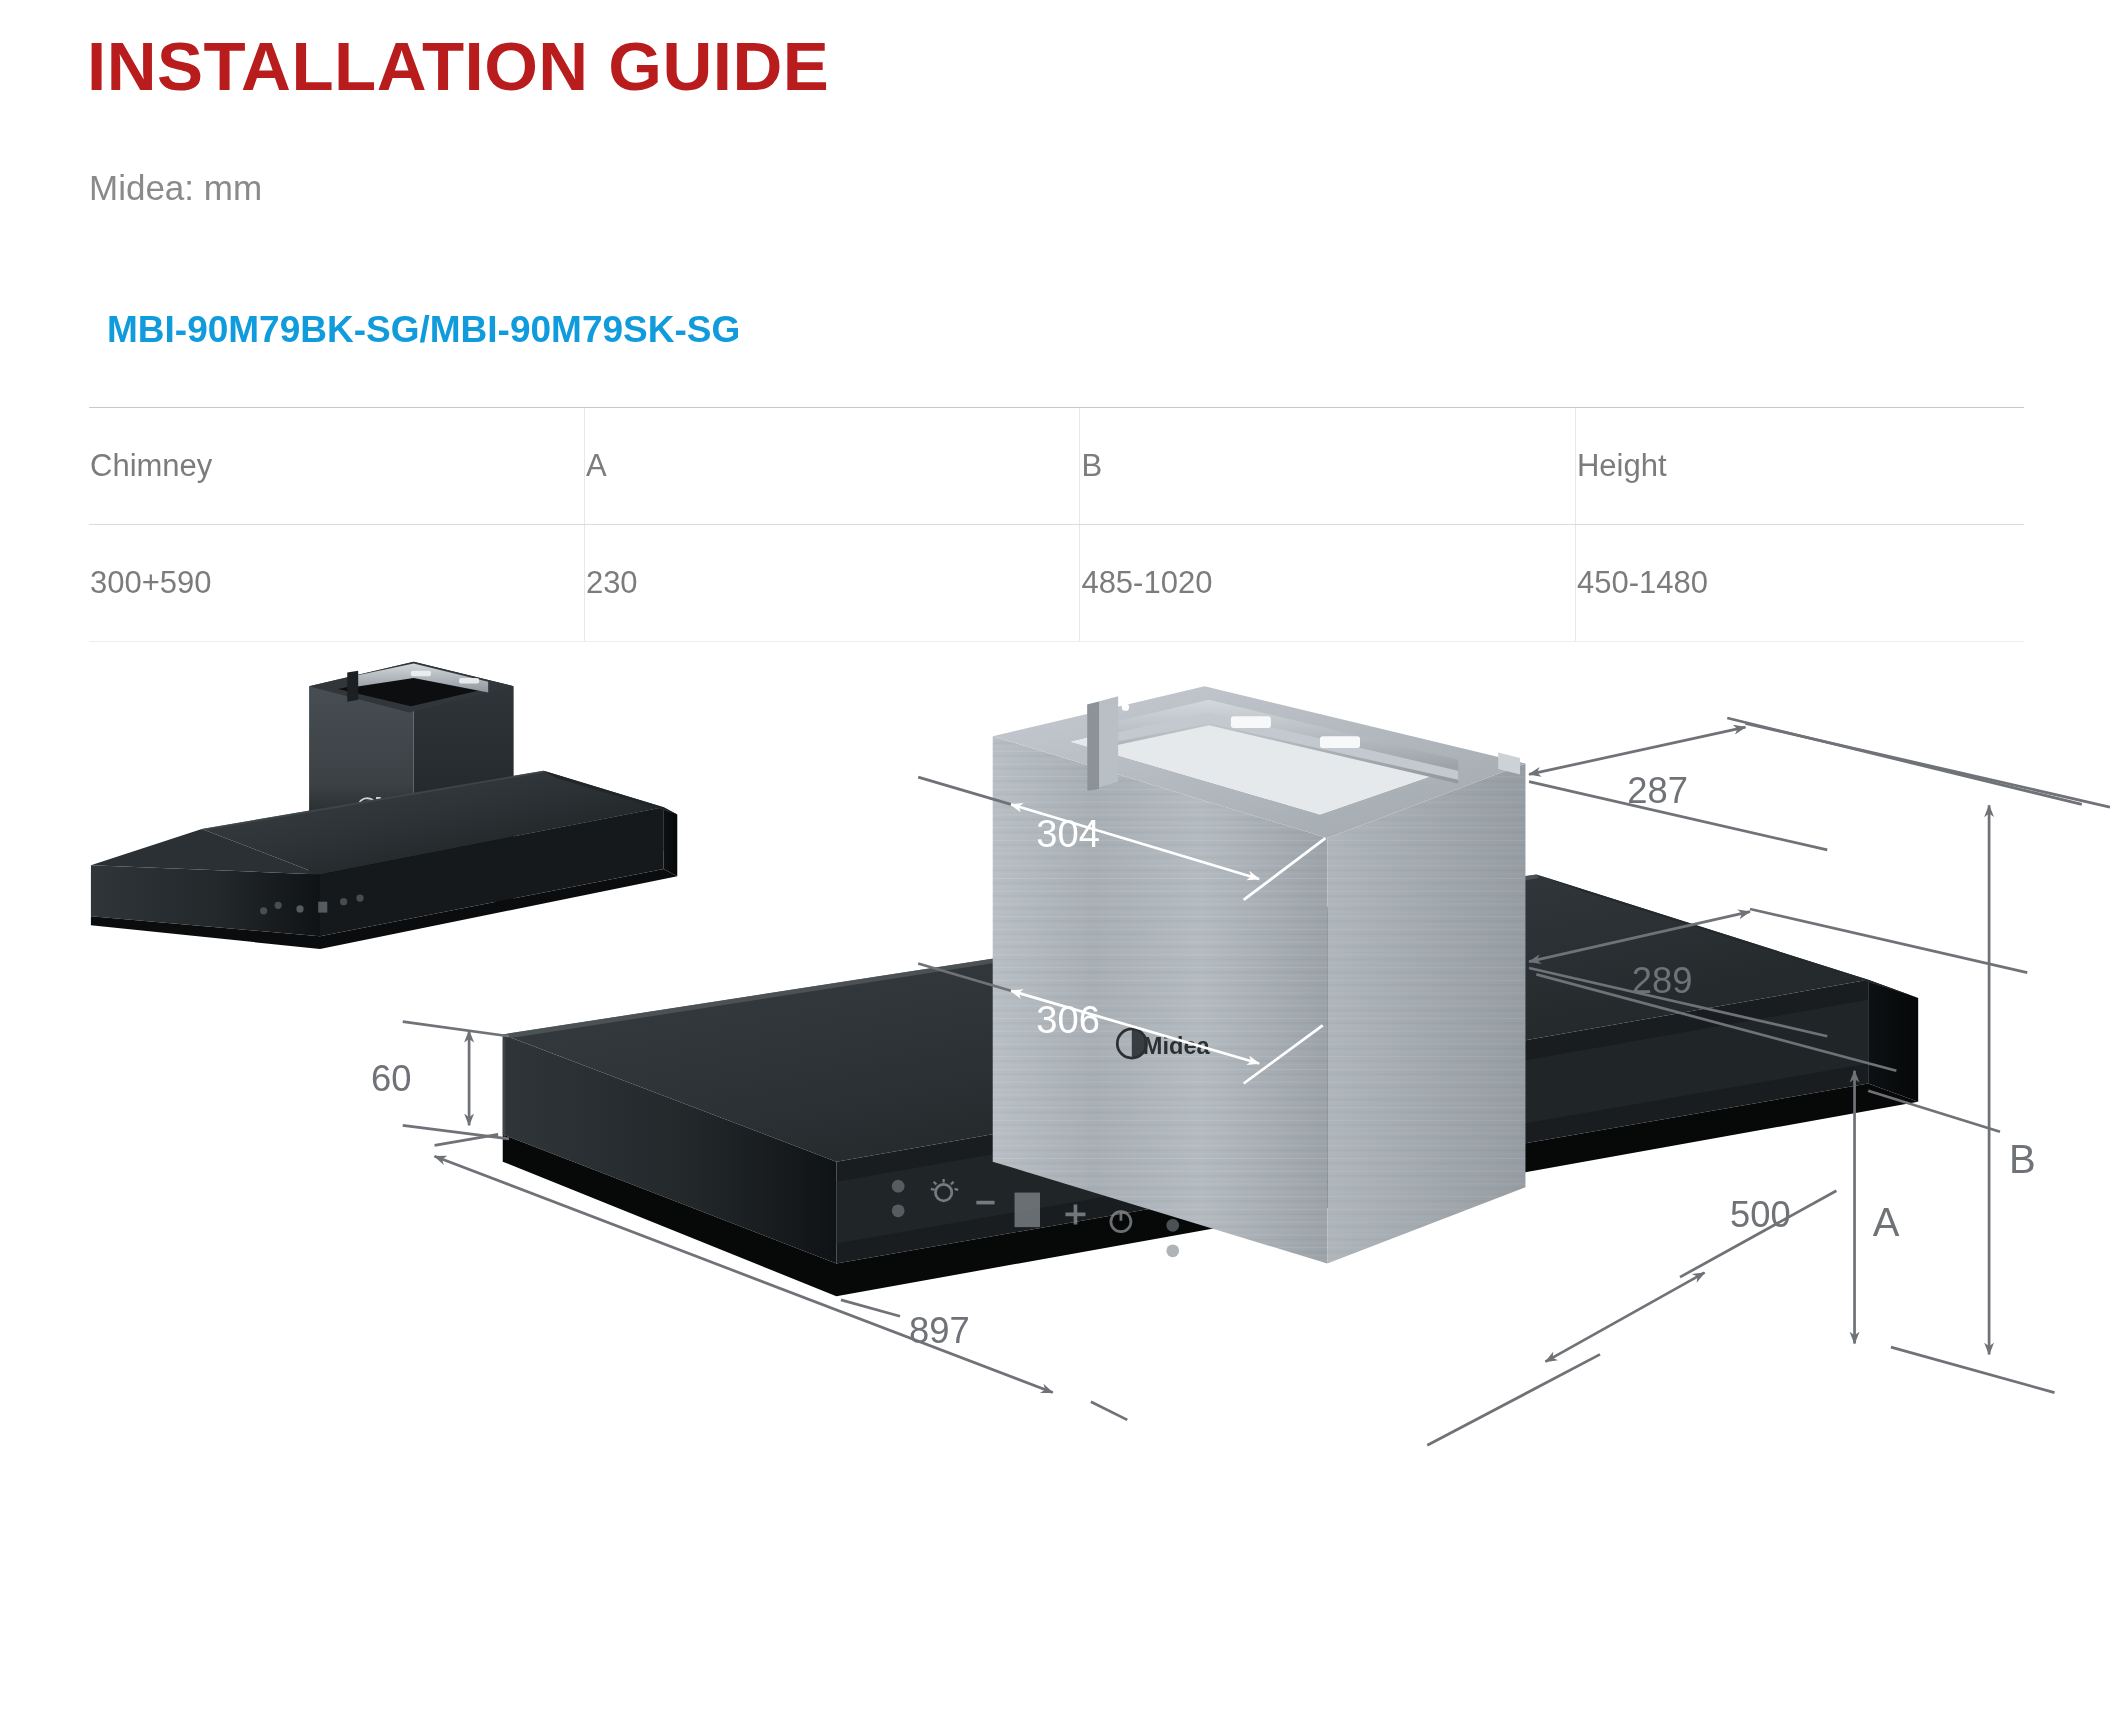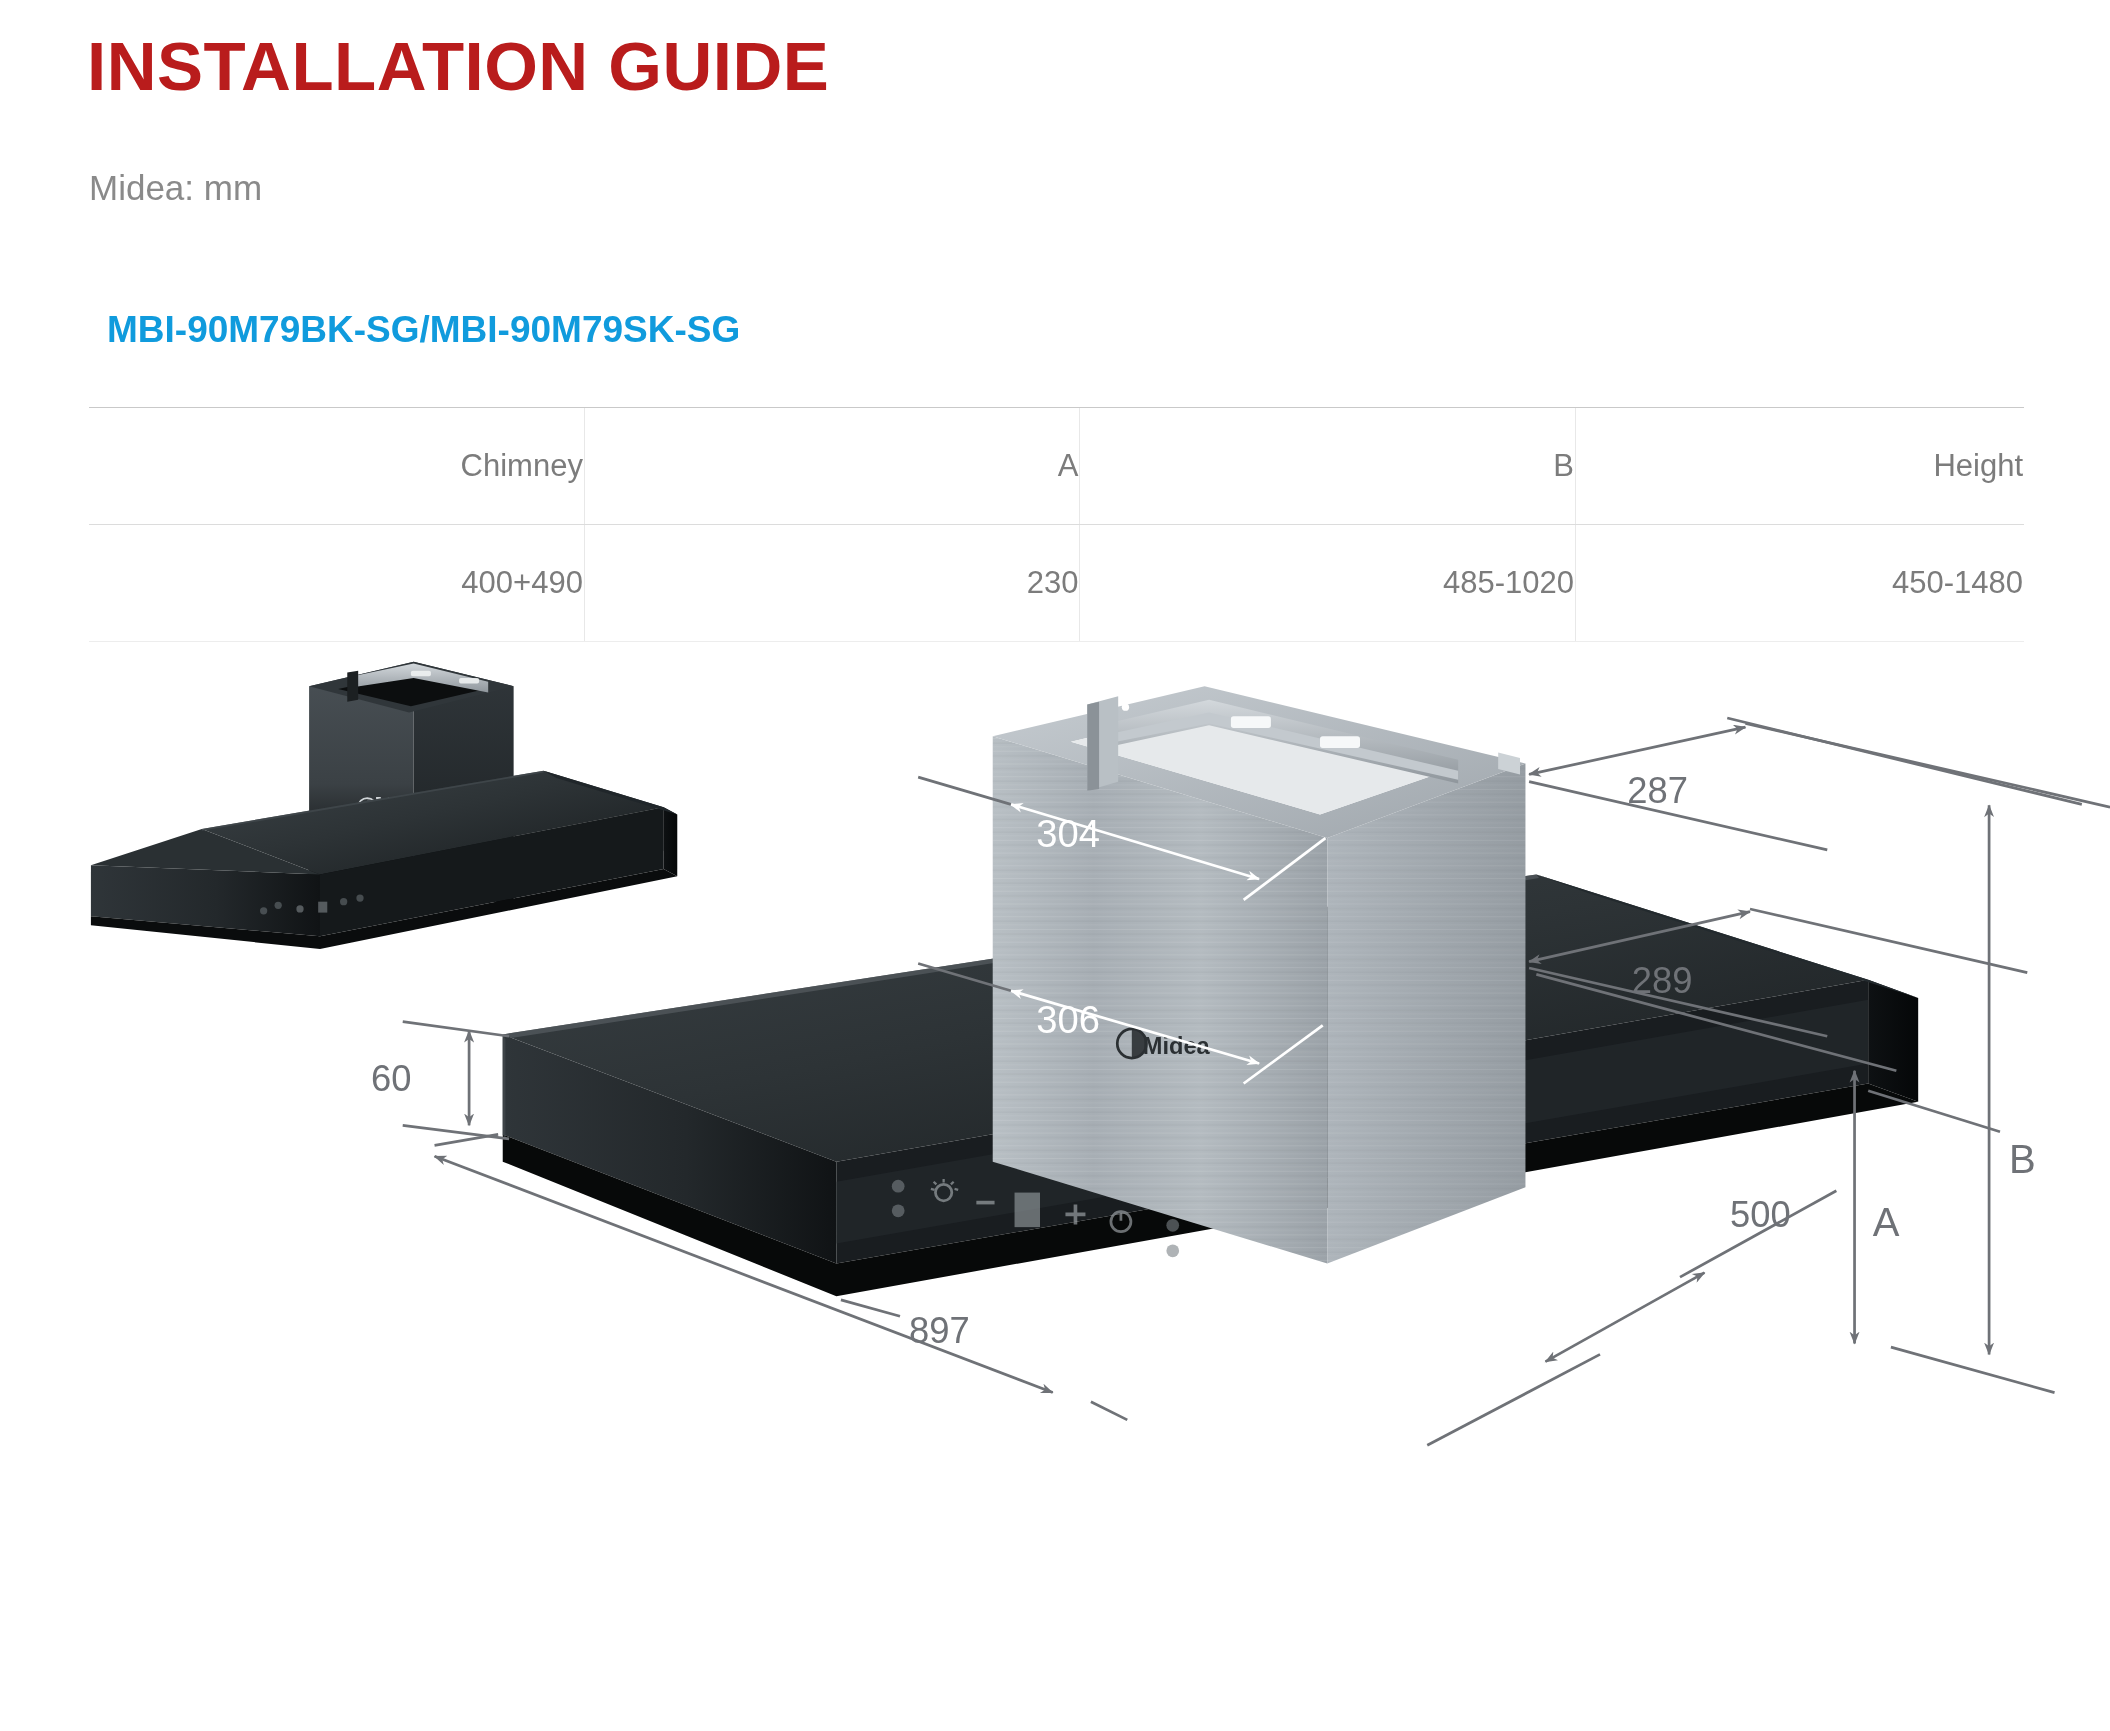--- a/index.html
+++ b/index.html
@@ -20,21 +20,21 @@
     position:absolute; left:87px; top:309px;
     font-size:37px; font-weight:bold; color:#109BDD; white-space:nowrap;margin-left:20px;
   }
 
   
   #spec-table{
     position:absolute; left:89px; top:407px; width:1935px;
     border-collapse:collapse;
   }
   #spec-table th,#spec-table td{
-    text-align:right; font-weight:400; color:#7c7c7c;
+    text-align:left; font-weight:400; color:#7c7c7c;
     border-left:0.9px solid #e8e8e8;
   }
   #spec-table th:first-child,#spec-table td:first-child{border-left:none;}
   #spec-table thead th{
     font-size:31px; height:114px; vertical-align:middle;
     border-top:1.8px solid #c9c9c9; border-bottom:0.9px solid #dcdcdc;
   }
   #spec-table tbody td{
     font-size:31px; height:114px; vertical-align:middle;
     border-bottom:1.8px solid #ededed;
@@ -70,21 +70,21 @@
   <thead>
     <tr>
       <th class="col-chimney">Chimney</th>
       <th class="col-a">A</th>
       <th class="col-b">B</th>
       <th class="col-h">Height</th>
     </tr>
   </thead>
   <tbody>
     <tr>
-      <td>400+490</td>
+      <td>300+590</td>
       <td>230</td>
       <td>485-1020</td>
       <td>450-1480</td>
     </tr>
   </tbody>
 </table>
 
 <div id="drawing">
 <svg viewBox="0 0 2321 1204" xmlns="http://www.w3.org/2000/svg">
 

